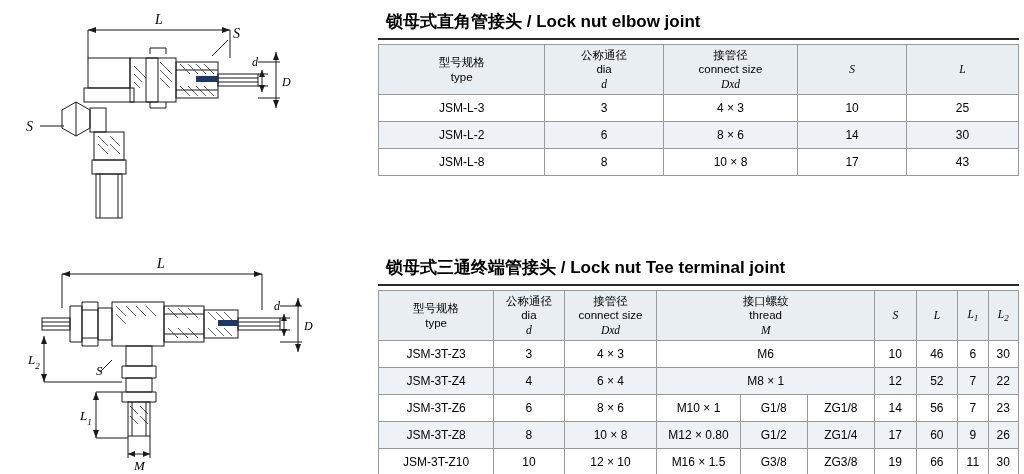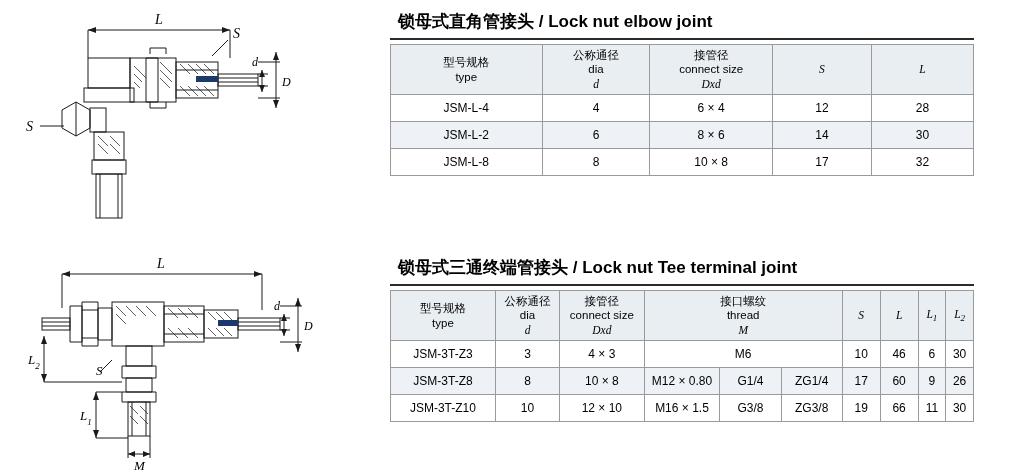--- a/index.html
+++ b/index.html
@@ -27,22 +27,21 @@
     width: 372px;
   }
   #drawing-elbow { top: 0; height: 240px; }
   #drawing-tee   { top: 240px; height: 234px; }
   .drawing svg { display: block; }
 
   
   .section {
     position: absolute;
     left: 378px;
-    width: 584px;
-    margin-left: 12px;
+    width: 641px;
   }
   #section-elbow { top: 8px; }
   #section-tee   { top: 254px; }
 
   .section-title {
     font-size: 17px;
     font-weight: bold;
     padding: 2px 6px 5px 8px;
     border-bottom: 2px solid #2b2b2b;
     white-space: nowrap;
@@ -334,39 +333,39 @@
           <th>
             <span class="en dim-label">S</span>
           </th>
           <th>
             <span class="en dim-label">L</span>
           </th>
         </tr>
       </thead>
       <tbody>
         <tr>
-          <td>JSM-L-4</td>
-          <td>4</td>
-          <td>6 × 4</td>
-          <td>12</td>
-          <td>28</td>
+          <td>JSM-L-3</td>
+          <td>3</td>
+          <td>4 × 3</td>
+          <td>10</td>
+          <td>25</td>
         </tr>
         <tr>
           <td>JSM-L-2</td>
           <td>6</td>
           <td>8 × 6</td>
           <td>14</td>
           <td>30</td>
         </tr>
         <tr>
           <td>JSM-L-8</td>
           <td>8</td>
           <td>10 × 8</td>
           <td>17</td>
-          <td>32</td>
+          <td>43</td>
         </tr>
       </tbody>
     </table>
   </div>
 
   <div class="section" id="section-tee">
     <div class="section-title">
       <span>锁母式三通终端管接头</span><span> / </span><span class="en">Lock nut Tee terminal joint</span>
     </div>
     <table class="spec" id="table-tee">
@@ -422,25 +421,47 @@
           <td>JSM-3T-Z3</td>
           <td>3</td>
           <td>4 × 3</td>
           <td colspan="3">M6</td>
           <td>10</td>
           <td>46</td>
           <td>6</td>
           <td>30</td>
         </tr>
         <tr>
+          <td>JSM-3T-Z4</td>
+          <td>4</td>
+          <td>6 × 4</td>
+          <td colspan="3">M8 × 1</td>
+          <td>12</td>
+          <td>52</td>
+          <td>7</td>
+          <td>22</td>
+        </tr>
+        <tr>
+          <td>JSM-3T-Z6</td>
+          <td>6</td>
+          <td>8 × 6</td>
+          <td>M10 × 1</td>
+          <td>G1/8</td>
+          <td>ZG1/8</td>
+          <td>14</td>
+          <td>56</td>
+          <td>7</td>
+          <td>23</td>
+        </tr>
+        <tr>
           <td>JSM-3T-Z8</td>
           <td>8</td>
           <td>10 × 8</td>
           <td>M12 × 0.80</td>
-          <td>G1/4</td>
+          <td>G1/2</td>
           <td>ZG1/4</td>
           <td>17</td>
           <td>60</td>
           <td>9</td>
           <td>26</td>
         </tr>
         <tr>
           <td>JSM-3T-Z10</td>
           <td>10</td>
           <td>12 × 10</td>

